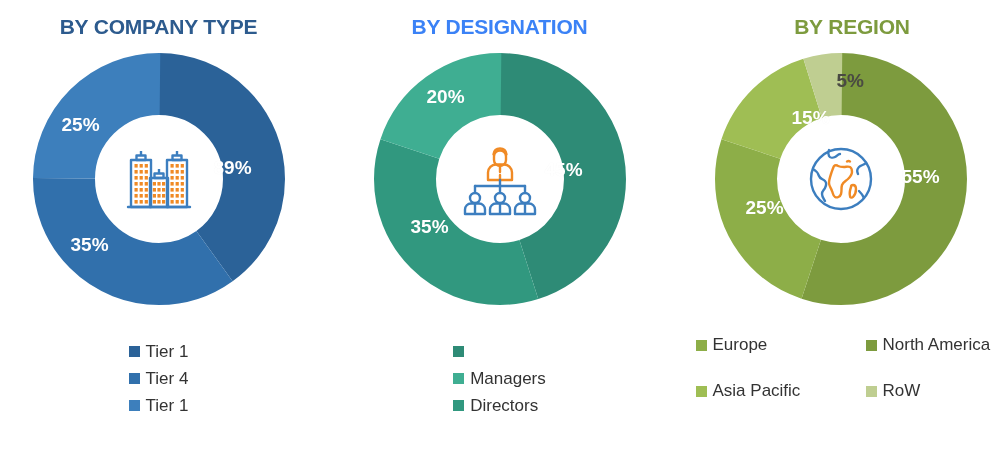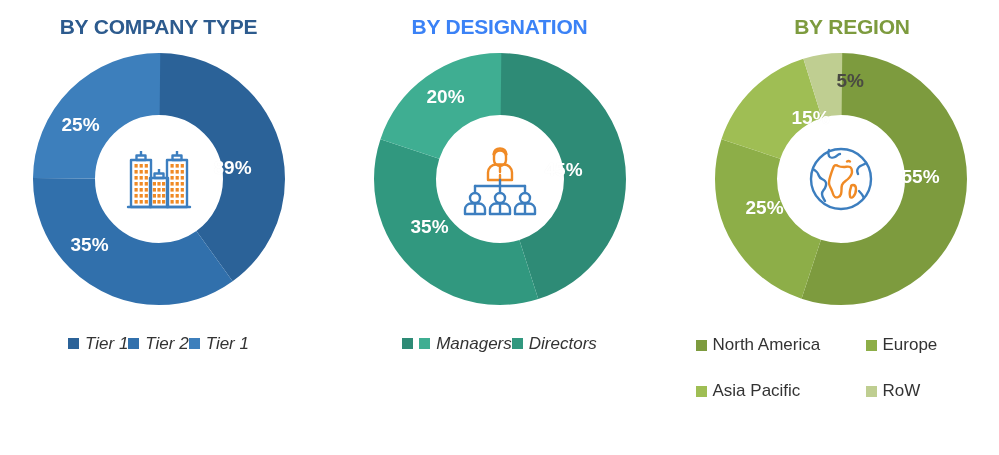--- a/index.html
+++ b/index.html
@@ -50,25 +50,24 @@
   .pct{
     position:absolute;
     font-size:19px;
     font-weight:bold;
     color:#ffffff;
     white-space:nowrap;
     text-shadow:0 0 1px rgba(0,0,0,0.05);
   }
   .pct.dark{color:#4a4a43;}
   .legend{
-    margin-top:16px;
+    margin-top:24px;
     display:flex;
-    flex-direction:row;
+    flex-direction:column;
     align-items:flex-start;
-    font-style:italic;
   }
   .legend-row{
     display:flex;align-items:center;
     height:27px;
   }
   .swatch{
     width:11px;height:11px;
     margin-right:6px;
     flex:0 0 auto;
     display:inline-block;
@@ -194,21 +193,21 @@
       </div>
     </div>
 
     <div class="legend">
       <div class="legend-row">
         <span class="swatch" style="background:#2B6298;"></span>
         <span class="legend-label">Tier 1</span>
       </div>
       <div class="legend-row">
         <span class="swatch" style="background:#3170AC;"></span>
-        <span class="legend-label">Tier 2</span>
+        <span class="legend-label">Tier 4</span>
       </div>
       <div class="legend-row">
         <span class="swatch" style="background:#3D7FBC;"></span>
         <span class="legend-label">Tier 1</span>
       </div>
     </div>
   </div>
 
   <div class="panel">
     <div class="panel-title" style="color:#3b82f6;">BY DESIGNATION</div>
@@ -313,28 +312,28 @@
             <path d="M31 25c1 -1 3 -1 4 0 2 1 4 1 6 1 2 0 4 -1 6 0 2 1 2 3 2 5 0 3 -2 5 -4 7 -2 2 -5 3 -6 6 -1 3 0 6 -1 9 -1 3 -4 4 -6 3 -2 -1 -2 -4 -3 -6 -1 -3 -3 -5 -3 -8 0 -3 1 -6 2 -9 1 -3 2 -6 3 -8z"></path>
             <path d="M50 44c2 0 3 2 3 4 0 3 -1 6 -3 8 -1 1 -3 1 -3 -1 -1 -3 0 -6 1 -9 0 -1 1 -2 2 -2z"></path>
             <path d="M44 20.5c1 -0.6 2 -0.6 3 0"></path>
           </g>
         </svg>
       </div>
     </div>
 
     <div class="legend-grid">
       <div class="legend-row">
+        <span class="swatch" style="background:#8DAE48;"></span>
+        <span class="legend-label">Europe</span>
+      </div>
+      <div class="legend-row">
         <span class="swatch" style="background:#7D9B3E;"></span>
         <span class="legend-label">North America</span>
       </div>
       <div class="legend-row">
-        <span class="swatch" style="background:#8DAE48;"></span>
-        <span class="legend-label">Europe</span>
-      </div>
-      <div class="legend-row">
         <span class="swatch" style="background:#9FBE54;"></span>
         <span class="legend-label">Asia Pacific</span>
       </div>
       <div class="legend-row">
         <span class="swatch" style="background:#BFCE91;"></span>
         <span class="legend-label">RoW</span>
       </div>
     </div>
   </div>
 

